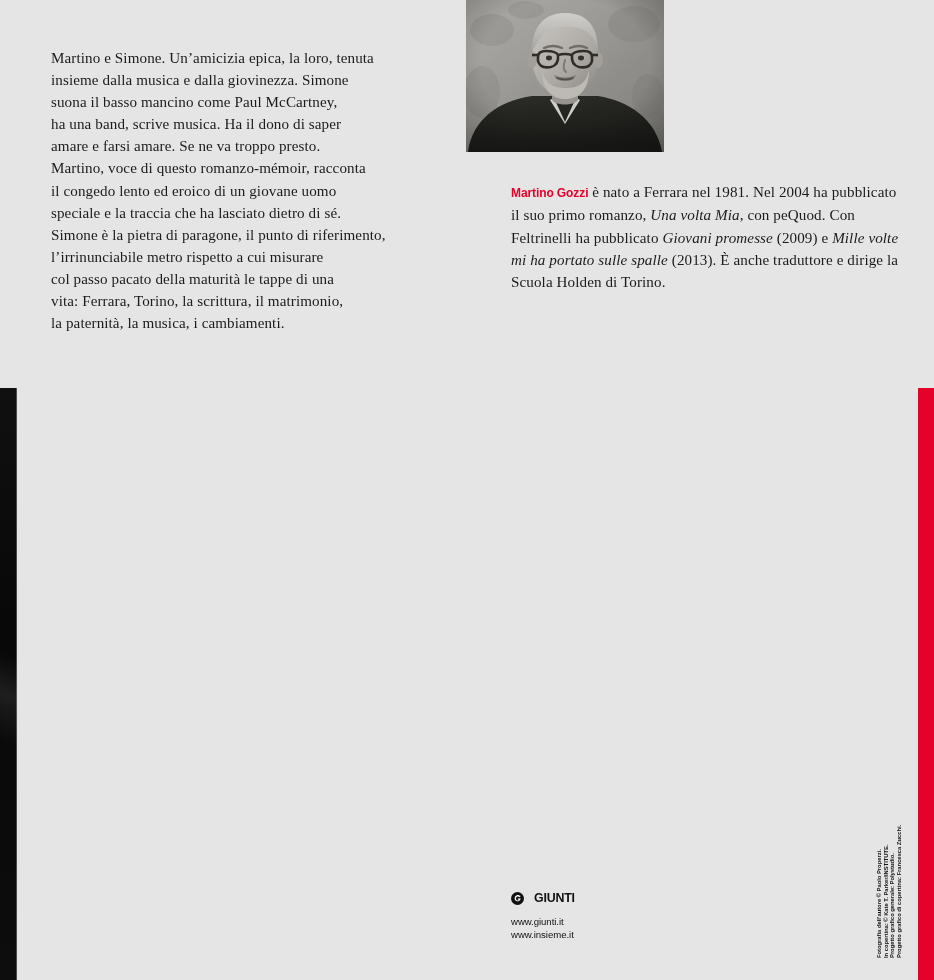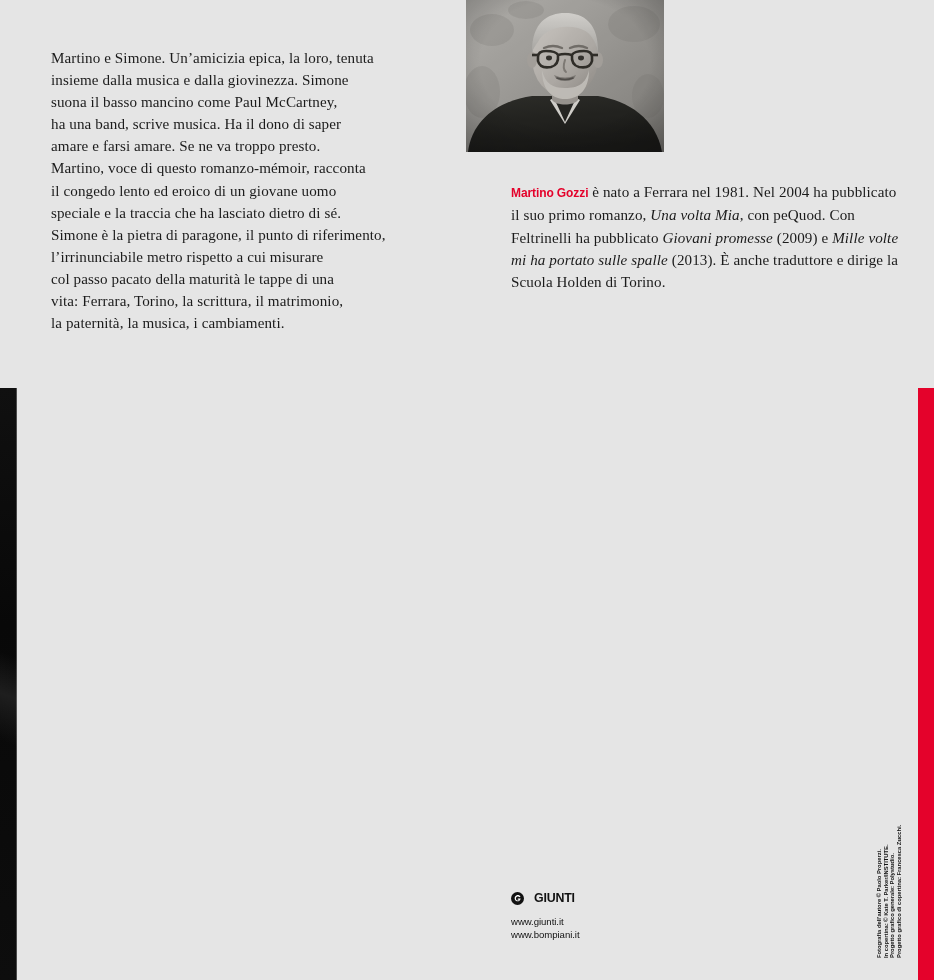--- a/index.html
+++ b/index.html
@@ -259,21 +259,21 @@
   <div id="publisher">
     <div id="logo-row">
       <svg id="logo-mark" viewBox="0 0 26 26">
         <circle cx="13" cy="13" r="13" fill="#111111"></circle>
         <path d="M19,9.2 C17.4,6.6 14.2,5.6 11.4,6.6 C8.2,7.8 6.6,11.2 7.6,14.3 C8.6,17.5 12,19.3 15.2,18.4 C17.6,17.7 19.2,15.6 19.3,13.2 L13.6,13.2 L13.6,15.3 L16.6,15.3 C15.9,16.4 14.6,17 13.2,16.8 C11,16.5 9.5,14.5 9.9,12.3 C10.2,10.2 12.2,8.7 14.3,9.1 C15.2,9.2 16,9.7 16.6,10.4 Z" fill="#ffffff"></path>
       </svg>
       <span id="logo-word">GIUNTI</span>
     </div>
     <div id="sites">
       <div>www.giunti.it</div>
-      <div>www.bompiani.it</div>
+      <div>www.insieme.it</div>
     </div>
   </div>
 
   <div id="credits">
     <div class="credit-line">Fotografia dell’autore © Paolo Properzi.</div>
     <div class="credit-line">In copertina: © Kate T. Parker/INSTITUTE.</div>
     <div class="credit-line">Progetto grafico generale: Polystudio.</div>
     <div class="credit-line">Progetto grafico di copertina: Francesca Zucchi.</div>
   </div>
 

